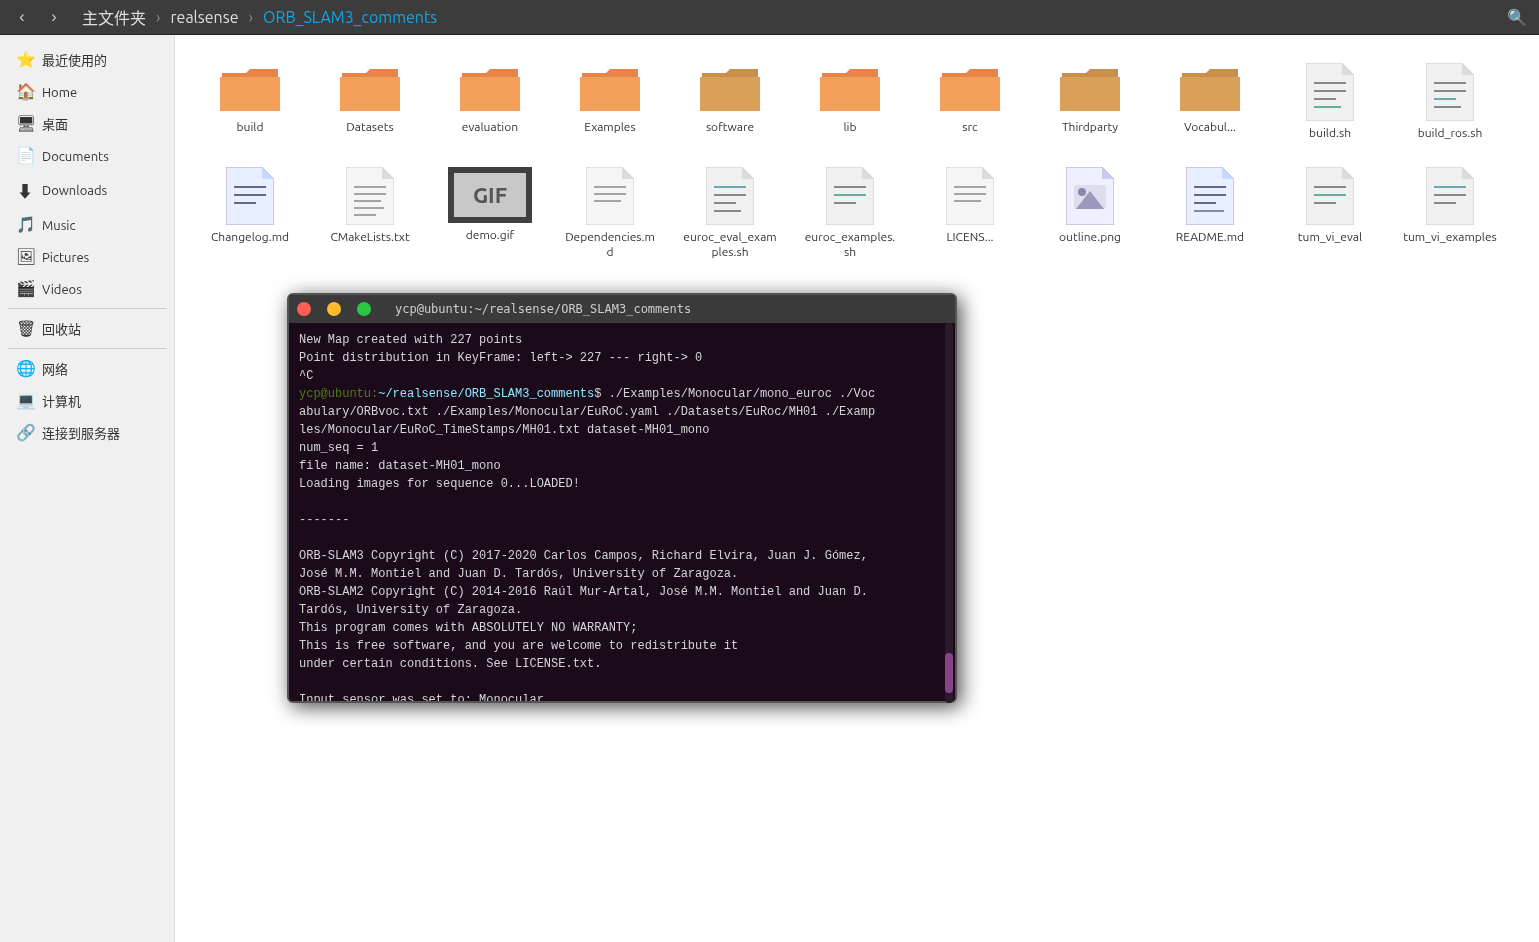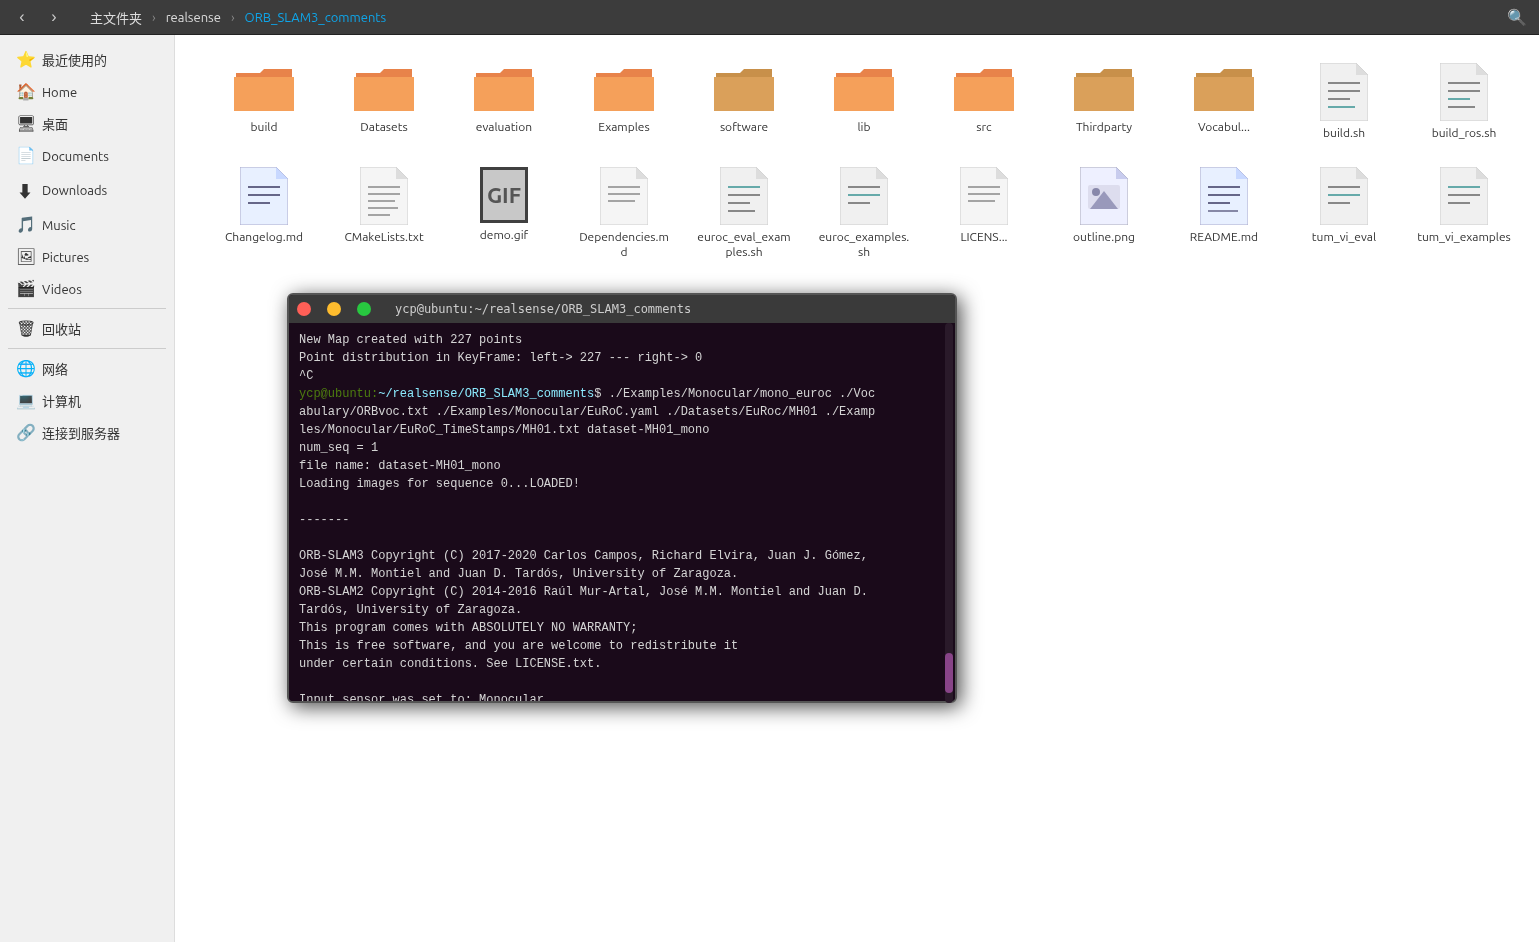--- a/index.html
+++ b/index.html
@@ -31,22 +31,22 @@
       font-size: 16px;
       cursor: pointer;
       display: flex; align-items: center; justify-content: center;
       border-radius: 4px;
     }
     .topbar-breadcrumb {
       display: flex;
       align-items: center;
       gap: 4px;
       color: #ddd;
-      font-size: 13px;
-      margin-left: 12px;
+      font-size: 16px;
+      margin-left: 4px;
     }
     .breadcrumb-sep { color: #888; }
     .breadcrumb-item {
       padding: 2px 6px;
       border-radius: 3px;
       cursor: pointer;
     }
     .breadcrumb-item.active { font-weight: normal; color: #0ea5e9; }
     .topbar-search {
       margin-left: auto;
@@ -102,21 +102,20 @@
       background: #ffffff;
       overflow-y: auto;
       padding: 20px;
       position: relative;
     }
     .file-grid {
       display: flex;
       flex-wrap: wrap;
       gap: 10px;
       align-content: flex-start;
-      justify-content: flex-end;
     }
     .file-item {
       display: flex;
       flex-direction: column;
       align-items: center;
       width: 110px;
       padding: 8px;
       border-radius: 4px;
       cursor: pointer;
       gap: 4px;
@@ -418,21 +417,21 @@
           <line x1="8" y1="20" x2="40" y2="20" stroke="#888" stroke-width="1.5"></line>
           <line x1="8" y1="27" x2="40" y2="27" stroke="#888" stroke-width="1.5"></line>
           <line x1="8" y1="34" x2="35" y2="34" stroke="#888" stroke-width="1.5"></line>
           <line x1="8" y1="41" x2="38" y2="41" stroke="#888" stroke-width="1.5"></line>
           <line x1="8" y1="48" x2="30" y2="48" stroke="#888" stroke-width="1.5"></line>
         </svg>
         <span class="file-item-name">CMakeLists.txt</span>
       </div>
 
       <div class="file-item">
-        <div class="gif-icon" style="width:48px;height:56px;font-size:22px;font-weight:bold;background:#c8c8c8;border:3px solid #404040;display:flex;align-items:center;justify-content:center;">GIF</div>
+        <div class="gif-icon" style="width:84px;height:56px;font-size:22px;font-weight:bold;background:#c8c8c8;border:6px solid #404040;display:flex;align-items:center;justify-content:center;">GIF</div>
         <span class="file-item-name">demo.gif</span>
       </div>
 
       <div class="file-item">
         <svg class="file-icon" viewBox="0 0 48 58">
           <polygon points="0,0 36,0 48,12 48,58 0,58" fill="#f5f5f5" stroke="#ccc" stroke-width="1"></polygon>
           <polygon points="36,0 36,12 48,12" fill="#ddd"></polygon>
           <line x1="8" y1="20" x2="40" y2="20" stroke="#888" stroke-width="1.5"></line>
           <line x1="8" y1="27" x2="40" y2="27" stroke="#888" stroke-width="1.5"></line>
           <line x1="8" y1="34" x2="35" y2="34" stroke="#888" stroke-width="1.5"></line>

